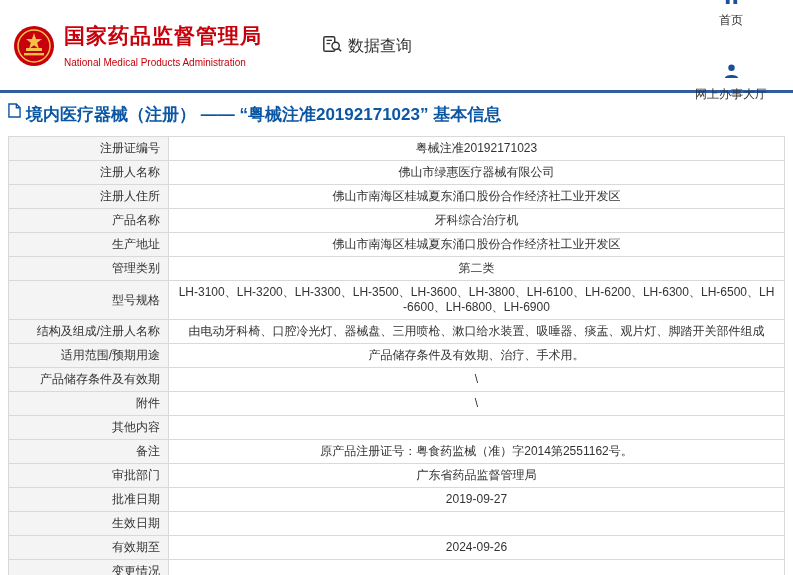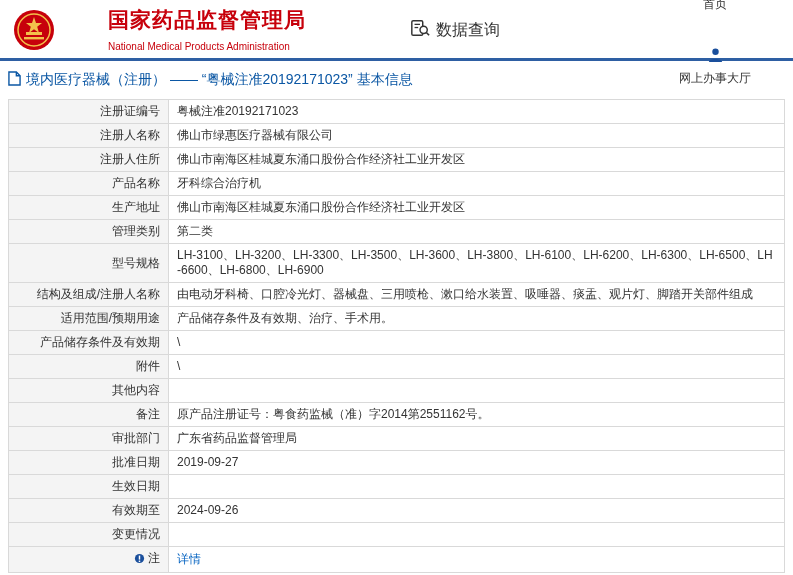--- a/index.html
+++ b/index.html
@@ -7,21 +7,21 @@
   body {
     width:793px; height:575px; overflow:hidden;
     background:#ffffff;
     font-family:"Liberation Sans", "DejaVu Sans", sans-serif;
     color:#333;
   }
 
   
   .header {
     display:flex; align-items:center;
-    padding:10px 24px 8px 12px; height:58px;gap:44px;
+    padding:10px 8px 8px 12px; height:90px;
   }
   .logo { width:44px; height:44px; flex:0 0 auto; }
   .agency { margin-left:8px; }
   .agency-cn {
     color:#c7000b; font-size:21px; font-weight:bold;
     letter-spacing:1px; line-height:24px;
   }
   .agency-en {
     color:#c7000b; font-size:10px; line-height:13px; margin-top:8px;
   }
@@ -35,42 +35,42 @@
     display:flex; flex-direction:column; align-items:center;
     font-size:12px; color:#333; cursor:pointer;
   }
   .top-nav-item .nav-ic { margin-bottom:3px; }
 
   
   .blue-bar { height:3px; background:#2e5fa3; width:100%; }
 
   
   .crumb {
-    display:flex; align-items:center;
+    display:flex; 
     padding:10px 10px 8px 8px;
-    font-size:14px; font-weight:normal; color:#0b57a4;
+    font-size:17px; font-weight:bold; color:#0b57a4;
   }
   .crumb .doc-ic { margin-right:5px; }
 
   
   table.info {
     border-collapse:collapse; table-layout:fixed;
     width:777px; margin:2px 8px 0 8px;
     font-size:12px;
   }
   table.info td {
     border:1px solid #d9d9d9;
     padding:4px 8px; line-height:15px;
     vertical-align:middle; word-break:break-all;margin-top:32px;
   }
   td.lbl {
     width:160px; background:#f4f4f4;
     text-align:right; color:#333; padding-right:12px;
   }
-  td.val { background:#ffffff; text-align:left; color:#333; }
+  td.val { background:#ffffff; text-align:center; color:#333; }
   a.link { color:#0563c1; text-decoration:none; cursor:pointer; }
   .note-ic { display:inline-block; vertical-align:-2px; margin-right:3px; }
 </style>
 </head>
 <body>
 
 <div class="header">
   <span class="logo">
     <svg viewBox="0 0 44 44" width="44" height="44">
       <circle cx="22" cy="22" r="20" fill="#c7000b"></circle>

